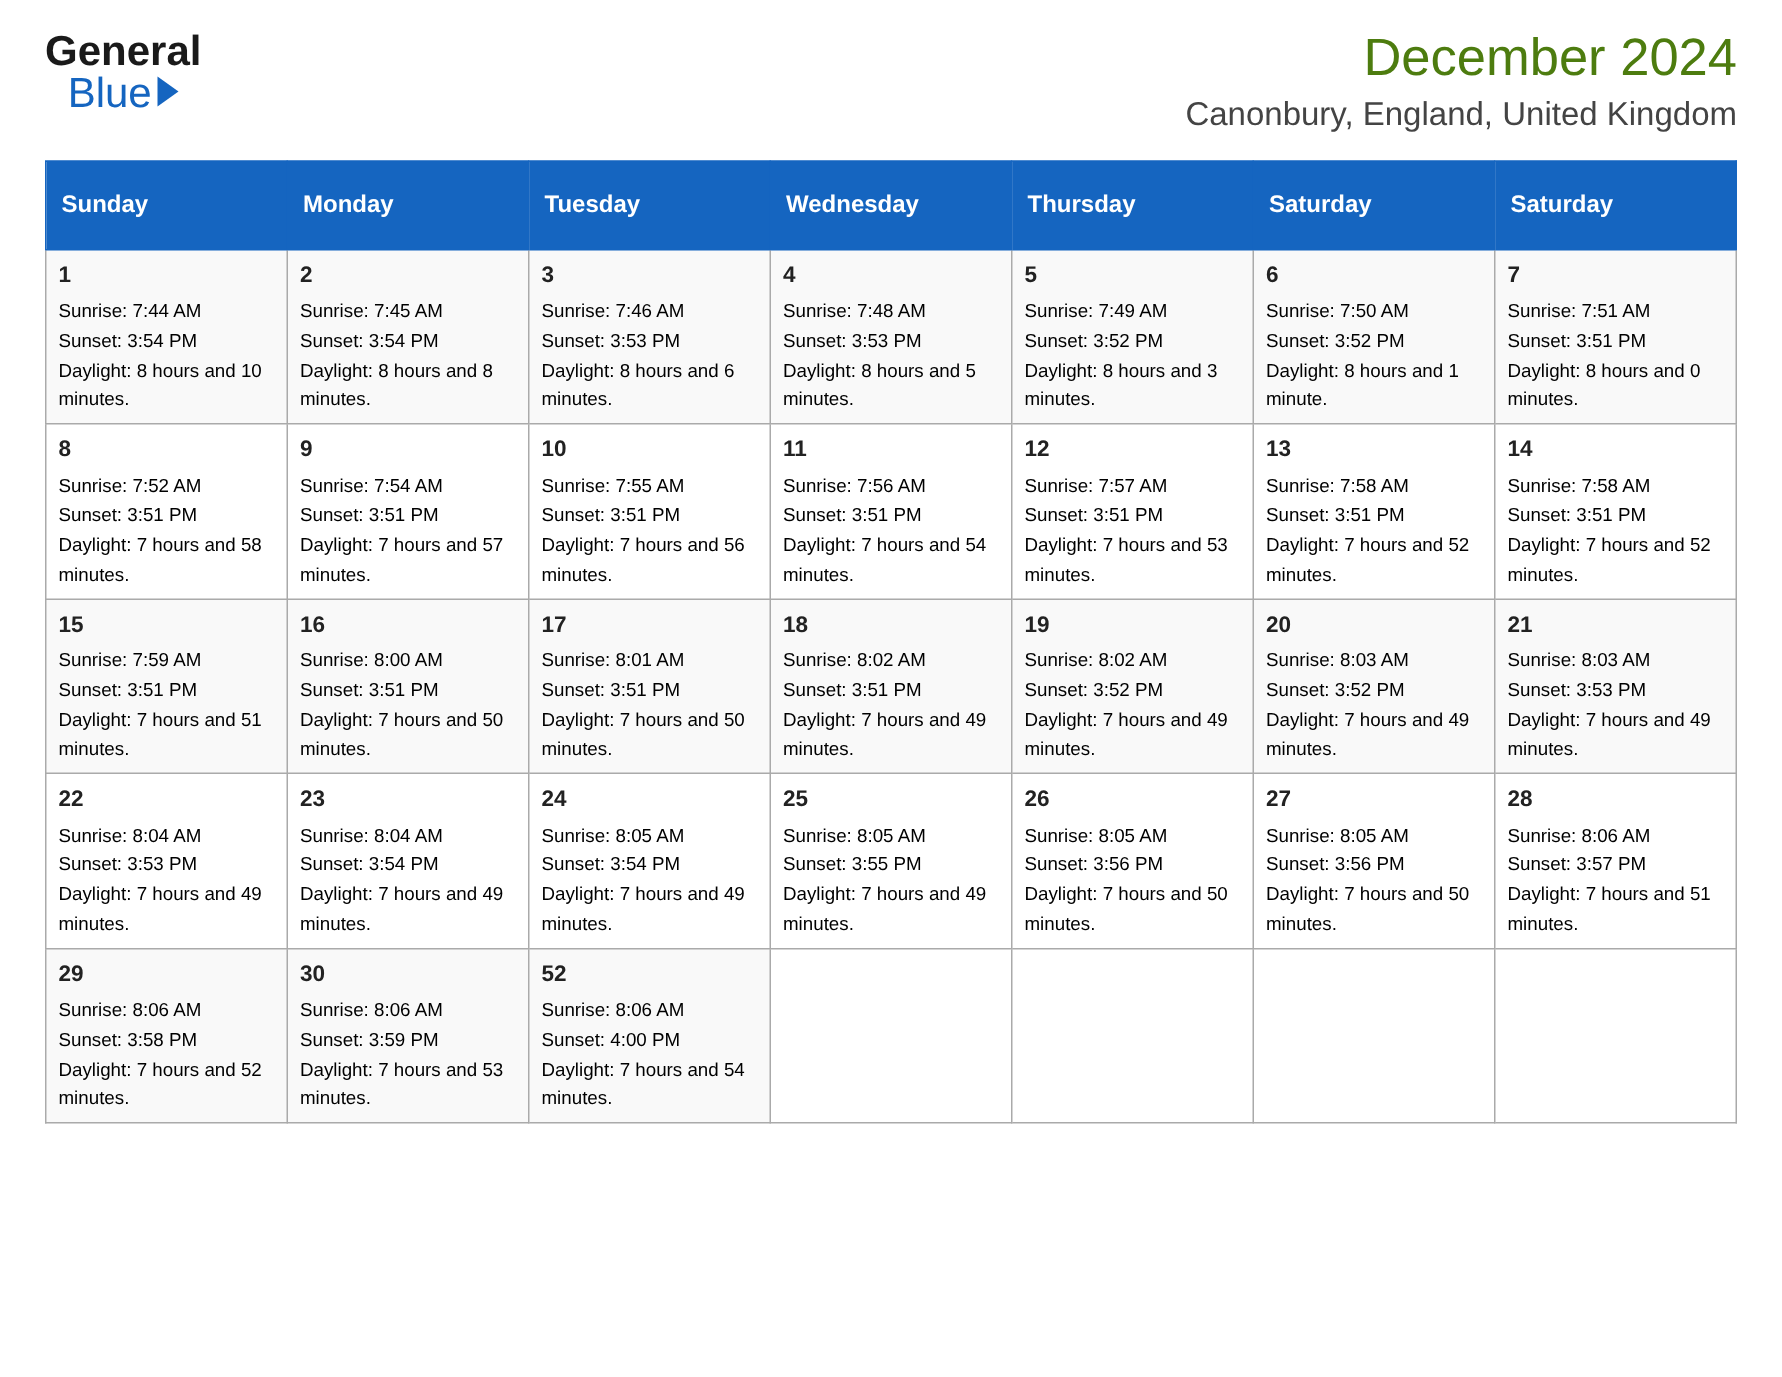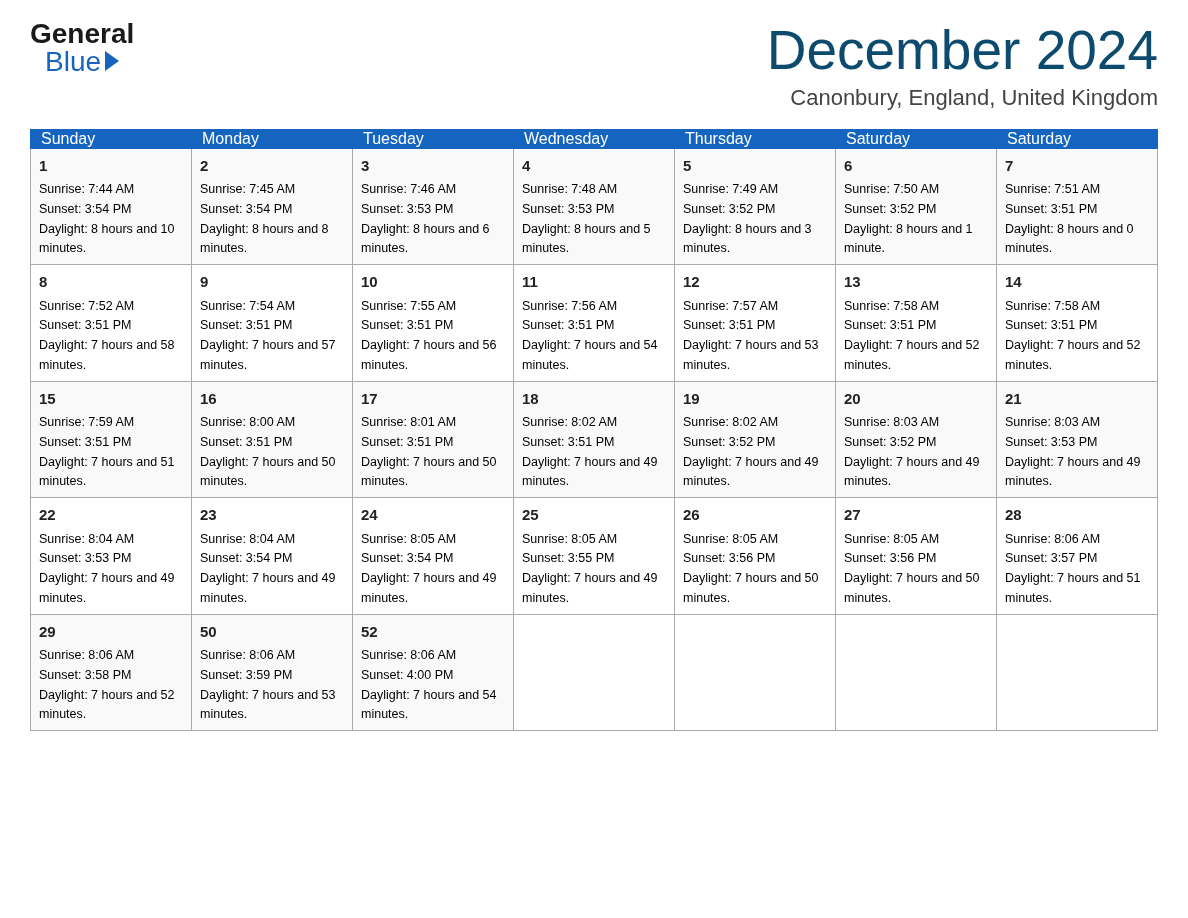--- a/index.html
+++ b/index.html
@@ -42,42 +42,42 @@
       border-left: 14px solid #1565C0;
       border-top: 10px solid transparent;
       border-bottom: 10px solid transparent;
       margin-left: 4px;
       margin-bottom: 2px;
     }
     .title-block {
       text-align: right;
     }
     .month-title {
-      font-size: 55px;
+      font-size: 35px;
       font-weight: normal;
-      color: #0c4a6e;
+      color: #4d7c0f;
       line-height: 1.1;
       margin-left: 16px;
     }
     .location {
       font-size: 22px;
       color: #444;
       margin-top: 4px;
     }
     table {
       width: 100%;
       border-collapse: collapse;
       table-layout: fixed;
     }
     thead tr th {
       background: #1565C0;
       color: #fff;
       font-size: 16px;
-      font-weight: normal;
-      padding: 0 10px;
+      font-weight: bold;
+      padding: 20px 10px;
       text-align: left;
       border: 1px solid #1565C0;
     }
     tbody tr td {
       border: 1px solid #aaa;
       vertical-align: top;
       padding: 6px 8px;
       font-size: 13px;
       line-height: 1.5;
       min-height: 90px;
@@ -167,21 +167,21 @@
         <td><span class="day-number">22</span><span class="day-info">Sunrise: 8:04 AM<br>Sunset: 3:53 PM<br>Daylight: 7 hours and 49 minutes.</span></td>
         <td><span class="day-number">23</span><span class="day-info">Sunrise: 8:04 AM<br>Sunset: 3:54 PM<br>Daylight: 7 hours and 49 minutes.</span></td>
         <td><span class="day-number">24</span><span class="day-info">Sunrise: 8:05 AM<br>Sunset: 3:54 PM<br>Daylight: 7 hours and 49 minutes.</span></td>
         <td><span class="day-number">25</span><span class="day-info">Sunrise: 8:05 AM<br>Sunset: 3:55 PM<br>Daylight: 7 hours and 49 minutes.</span></td>
         <td><span class="day-number">26</span><span class="day-info">Sunrise: 8:05 AM<br>Sunset: 3:56 PM<br>Daylight: 7 hours and 50 minutes.</span></td>
         <td><span class="day-number">27</span><span class="day-info">Sunrise: 8:05 AM<br>Sunset: 3:56 PM<br>Daylight: 7 hours and 50 minutes.</span></td>
         <td><span class="day-number">28</span><span class="day-info">Sunrise: 8:06 AM<br>Sunset: 3:57 PM<br>Daylight: 7 hours and 51 minutes.</span></td>
       </tr>
       <tr>
         <td><span class="day-number">29</span><span class="day-info">Sunrise: 8:06 AM<br>Sunset: 3:58 PM<br>Daylight: 7 hours and 52 minutes.</span></td>
-        <td><span class="day-number">50</span><span class="day-info">Sunrise: 8:06 AM<br>Sunset: 3:59 PM<br>Daylight: 7 hours and 53 minutes.</span></td>
+        <td><span class="day-number">30</span><span class="day-info">Sunrise: 8:06 AM<br>Sunset: 3:59 PM<br>Daylight: 7 hours and 53 minutes.</span></td>
         <td><span class="day-number">52</span><span class="day-info">Sunrise: 8:06 AM<br>Sunset: 4:00 PM<br>Daylight: 7 hours and 54 minutes.</span></td>
         <td class="empty-cell"></td>
         <td class="empty-cell"></td>
         <td class="empty-cell"></td>
         <td class="empty-cell"></td>
       </tr>
     </tbody>
 </table>
 
 </body></html>

